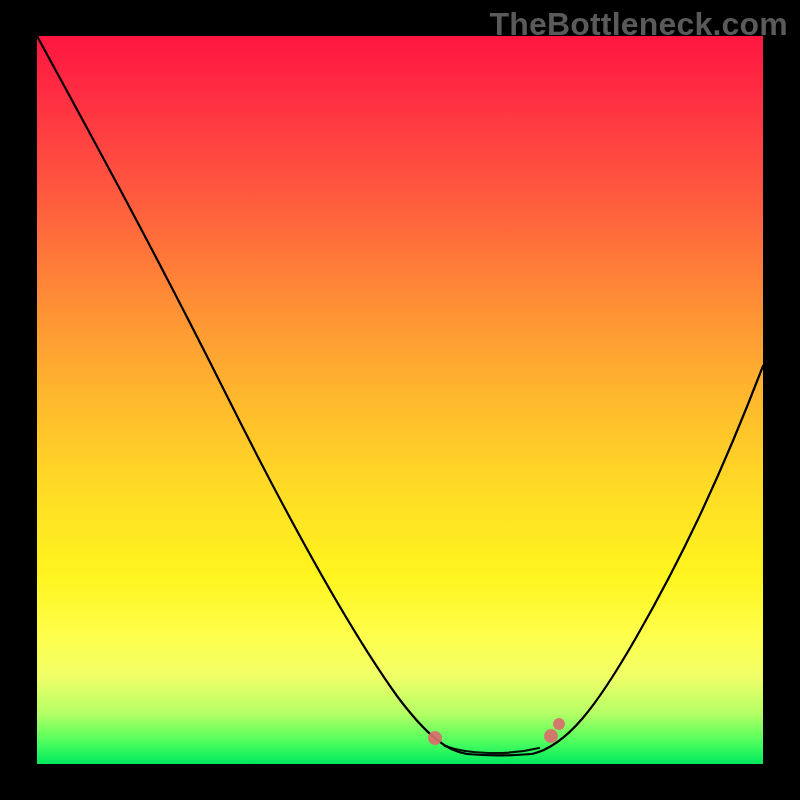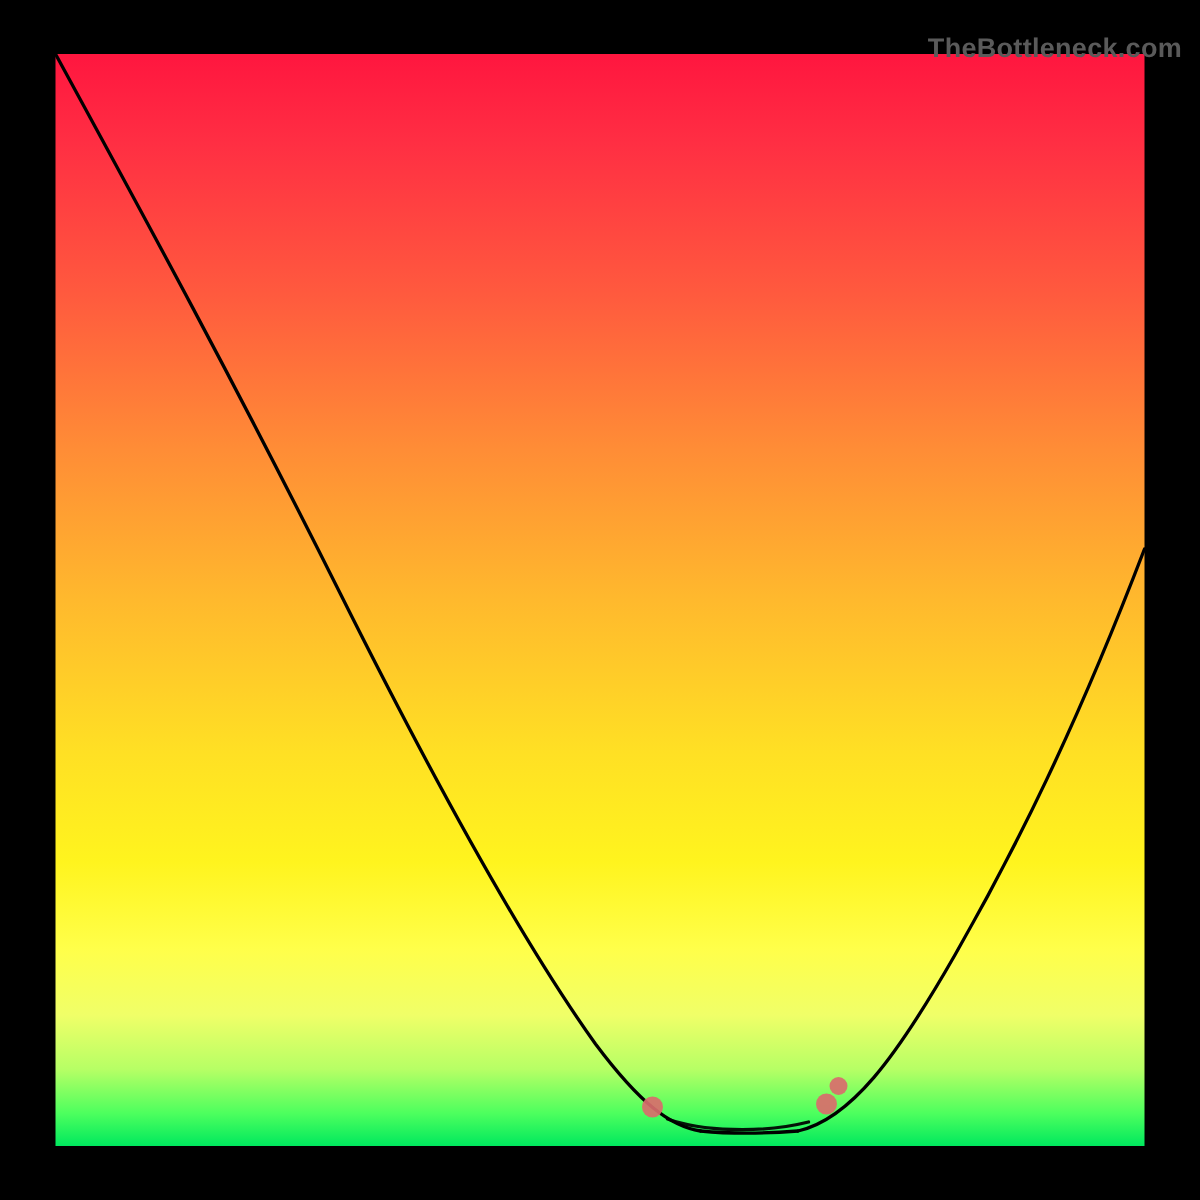--- a/index.html
+++ b/index.html
@@ -30,25 +30,24 @@
       #b6ff65 93%,
       #4dff5e 97%,
       #00e85e 100%
     );
   }
   .watermark {
     position: absolute;
     top: 6px;
     right: 12px;
     font-family: Arial, Helvetica, sans-serif;
-    font-size: 18px;
+    font-size: 32px;
     font-weight: 600;
     color: #5a5a5a;
     letter-spacing: 0.2px;
-    margin-top: 16px;
   }
   svg.curve {
     position: absolute;
     left: 0; top: 0;
     width: 726px; height: 728px;
     overflow: visible;
   }
   .curve path {
     fill: none;
     stroke: #000;

